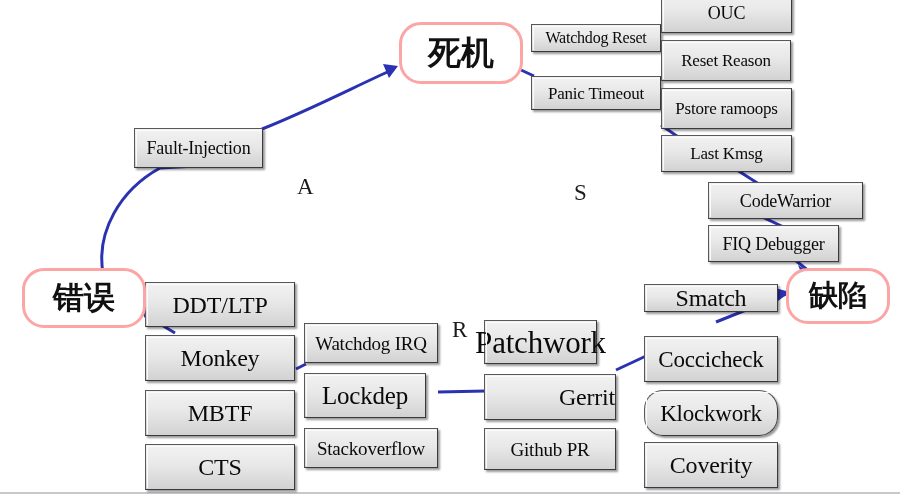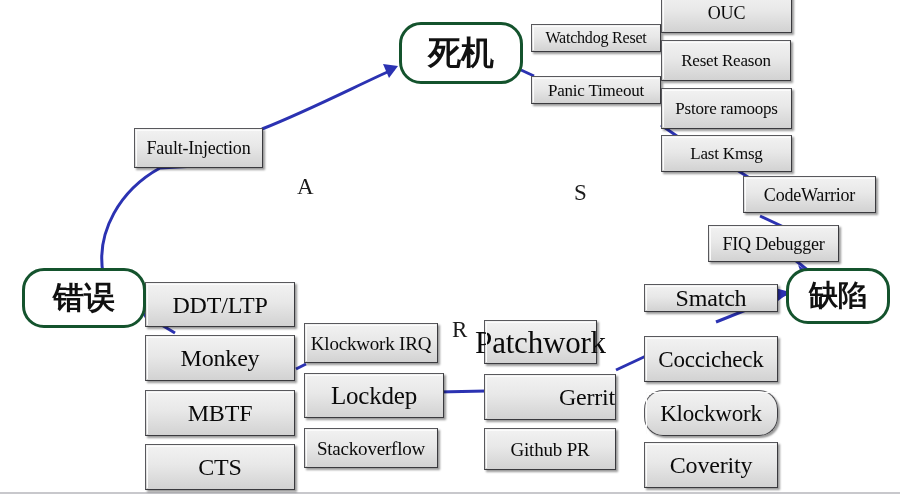--- a/index.html
+++ b/index.html
@@ -39,21 +39,21 @@
     left: 1px; right: 1px; top: 1px; bottom: 1px;
     border-top: 1px solid #fbfbfb;
     border-left: 1px solid #fbfbfb;
     pointer-events: none;
   }
   
   .cnbox {
     position: absolute;
     box-sizing: border-box;
     background: #ffffff;
-    border: 3px solid #14532d;
+    border: 3px solid #fca5a5;
     border-radius: 22px;
     display: flex;
     align-items: center;
     justify-content: center;
     color: #111111;
     font-family: "DejaVu Sans", "Liberation Sans", sans-serif;
     font-weight: 700;
     white-space: nowrap;
   }
   
@@ -118,57 +118,57 @@
     <polygon class="head" points="790,292 775,288 778,301"></polygon>
   </svg>
 
   <div id="box-layer">
       <div class="gbox" style="left: 134px; top: 128px; width: 129px; height: 40px; font-size: 18px; z-index: 5;">
         <span>Fault-Injection</span>
       </div>
       <div class="gbox" style="left: 531px; top: 24px; width: 130px; height: 28px; font-size: 16px; z-index: 2;">
         <span>Watchdog Reset</span>
       </div>
-      <div class="gbox" style="left: 531px; top: 76px; width: 130px; height: 28px; font-size: 17px; z-index: 2;">
+      <div class="gbox" style="left: 531px; top: 76px; width: 130px; height: 34px; font-size: 17px; z-index: 2;">
         <span>Panic Timeout</span>
       </div>
       <div class="gbox" style="left: 661px; top: -8px; width: 131px; height: 41px; font-size: 18px; z-index: 6;">
         <span>OUC</span>
       </div>
       <div class="gbox" style="left: 661px; top: 40px; width: 130px; height: 41px; font-size: 17px; z-index: 6;">
         <span>Reset Reason</span>
       </div>
       <div class="gbox" style="left: 661px; top: 88px; width: 131px; height: 41px; font-size: 17px; z-index: 6;">
         <span>Pstore ramoops</span>
       </div>
       <div class="gbox" style="left: 661px; top: 135px; width: 131px; height: 37px; font-size: 17px; z-index: 6;">
         <span>Last Kmsg</span>
       </div>
-      <div class="gbox" style="left: 708px; top: 176px; width: 133px; height: 37px; font-size: 18px; z-index: 6; margin-left: 35px;">
+      <div class="gbox" style="left: 708px; top: 182px; width: 155px; height: 37px; font-size: 18px; z-index: 6;">
         <span>CodeWarrior</span>
       </div>
       <div class="gbox" style="left: 708px; top: 225px; width: 131px; height: 37px; font-size: 18px; z-index: 6;">
         <span>FIQ Debugger</span>
       </div>
       <div class="gbox" style="left: 145px; top: 282px; width: 150px; height: 45px; font-size: 24px; z-index: 6;">
         <span>DDT/LTP</span>
       </div>
       <div class="gbox" style="left: 145px; top: 335px; width: 150px; height: 46px; font-size: 24px; z-index: 6;">
         <span>Monkey</span>
       </div>
       <div class="gbox" style="left: 145px; top: 390px; width: 150px; height: 46px; font-size: 24px; z-index: 6;">
         <span>MBTF</span>
       </div>
       <div class="gbox" style="left: 145px; top: 444px; width: 150px; height: 46px; font-size: 24px; z-index: 6;">
         <span>CTS</span>
       </div>
       <div class="gbox" style="left: 304px; top: 323px; width: 134px; height: 40px; font-size: 19px; z-index: 4;">
-        <span>Klockwork IRQ</span>
-      </div>
-      <div class="gbox" style="left: 304px; top: 373px; width: 140px; height: 45px; font-size: 25px; z-index: 4;">
+        <span>Watchdog IRQ</span>
+      </div>
+      <div class="gbox" style="left: 304px; top: 373px; width: 122px; height: 45px; font-size: 25px; z-index: 4;">
         <span>Lockdep</span>
       </div>
       <div class="gbox" style="left: 304px; top: 428px; width: 134px; height: 40px; font-size: 19px; z-index: 4;">
         <span>Stackoverflow</span>
       </div>
       <div class="gbox" style="left: 484px; top: 320px; width: 113px; height: 44px; font-size: 31px; z-index: 4;">
         <span>Patchwork</span>
       </div>
       <div class="gbox" style="left: 484px; top: 374px; width: 132px; height: 46px; font-size: 24px; z-index: 4; justify-content: flex-end;">
         <span>Gerrit</span>

